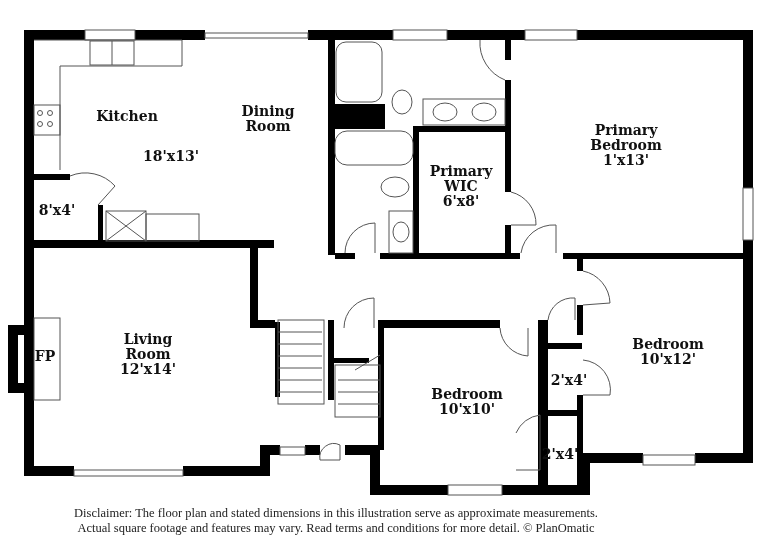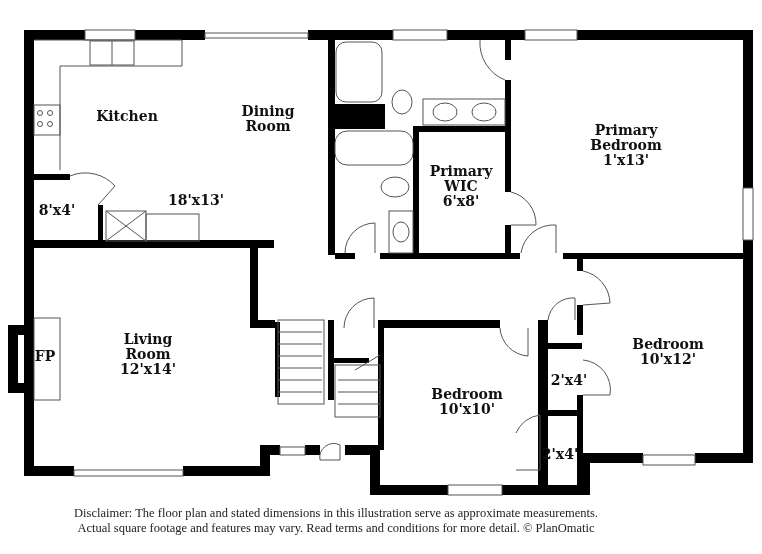--- a/index.html
+++ b/index.html
@@ -142,21 +142,21 @@
         <line x1="338" y1="392" x2="380" y2="392"></line>
       <line x1="338" y1="404" x2="380" y2="404"></line>
       <line x1="355" y1="370" x2="380" y2="355"></line>
     </g>
   </g>
 </svg>
 
 <div class="lbl big" style="left:127px; top:109px;">Kitchen</div>
 <div class="lbl big" style="left:268px; top:104px;">Dining</div>
 <div class="lbl big" style="left:268px; top:119px;">Room</div>
-<div class="lbl big" style="left:196px; top:149px;margin-top:44px;">18'x13'</div>
+<div class="lbl big" style="left:171px; top:149px;">18'x13'</div>
 <div class="lbl big" style="left:57px; top:203px;">8'x4'</div>
 <div class="lbl big" style="left:148px; top:332px;">Living</div>
 <div class="lbl big" style="left:148px; top:347px;">Room</div>
 <div class="lbl big" style="left:148px; top:362px;">12'x14'</div>
 <div class="lbl big" style="left:45px; top:349px;">FP</div>
 <div class="lbl big" style="left:461px; top:164px;">Primary</div>
 <div class="lbl big" style="left:461px; top:179px;">WIC</div>
 <div class="lbl big" style="left:461px; top:194px;">6'x8'</div>
 <div class="lbl big" style="left:626px; top:123px;">Primary</div>
 <div class="lbl big" style="left:626px; top:138px;">Bedroom</div>

